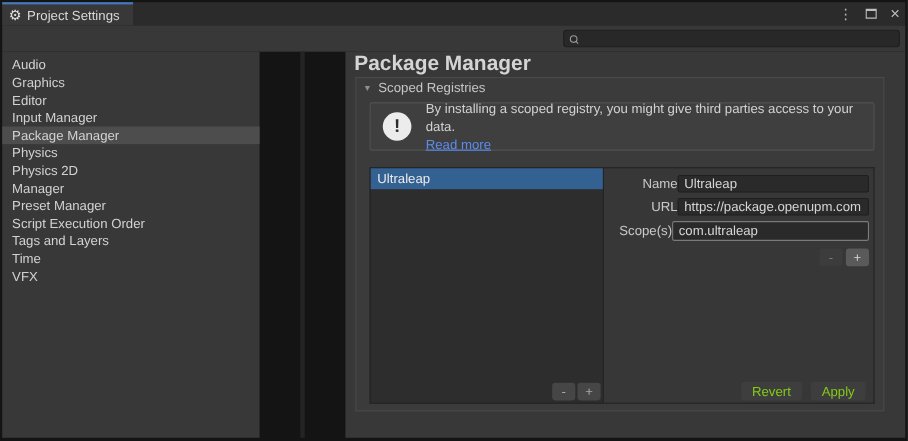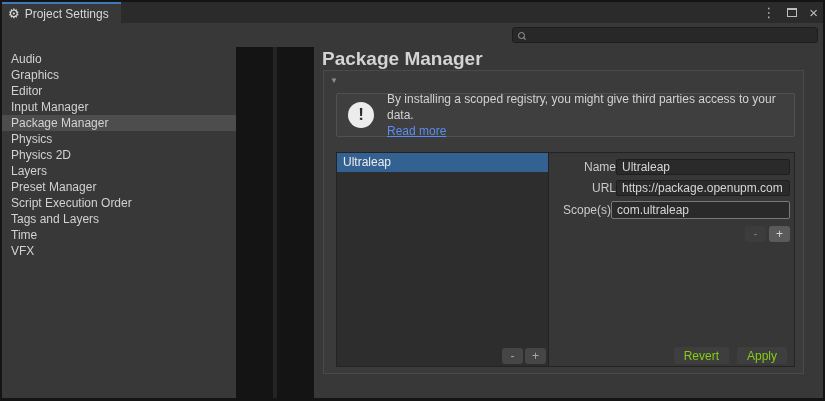--- a/index.html
+++ b/index.html
@@ -131,37 +131,38 @@
   <div class="app-body">
 
     <div class="sidebar">
       <div class="sidebar-item">Audio</div>
       <div class="sidebar-item">Graphics</div>
       <div class="sidebar-item">Editor</div>
       <div class="sidebar-item">Input Manager</div>
       <div class="sidebar-item selected">Package Manager</div>
       <div class="sidebar-item">Physics</div>
       <div class="sidebar-item">Physics 2D</div>
-      <div class="sidebar-item">Layers</div>
+      <div class="sidebar-item">Manager</div>
       <div class="sidebar-item">Preset Manager</div>
       <div class="sidebar-item">Script Execution Order</div>
       <div class="sidebar-item">Tags and Layers</div>
       <div class="sidebar-item">Time</div>
       <div class="sidebar-item">VFX</div>
     </div>
 
     <div class="splitter"></div>
 
     <div class="main">
       <div class="main-title">Package Manager</div>
 
       <div class="section">
 
         <div class="section-header">
           <span class="foldout">▼</span>
+          <span class="section-title">Scoped Registries</span>
         </div>
 
         <div class="helpbox">
           <span class="warn-icon">!</span>
           <span class="warn-text">
             <span>By installing a scoped registry, you might give third parties access to your data.</span><br>
             <span class="warn-link">Read more</span>
           </span>
         </div>
 

